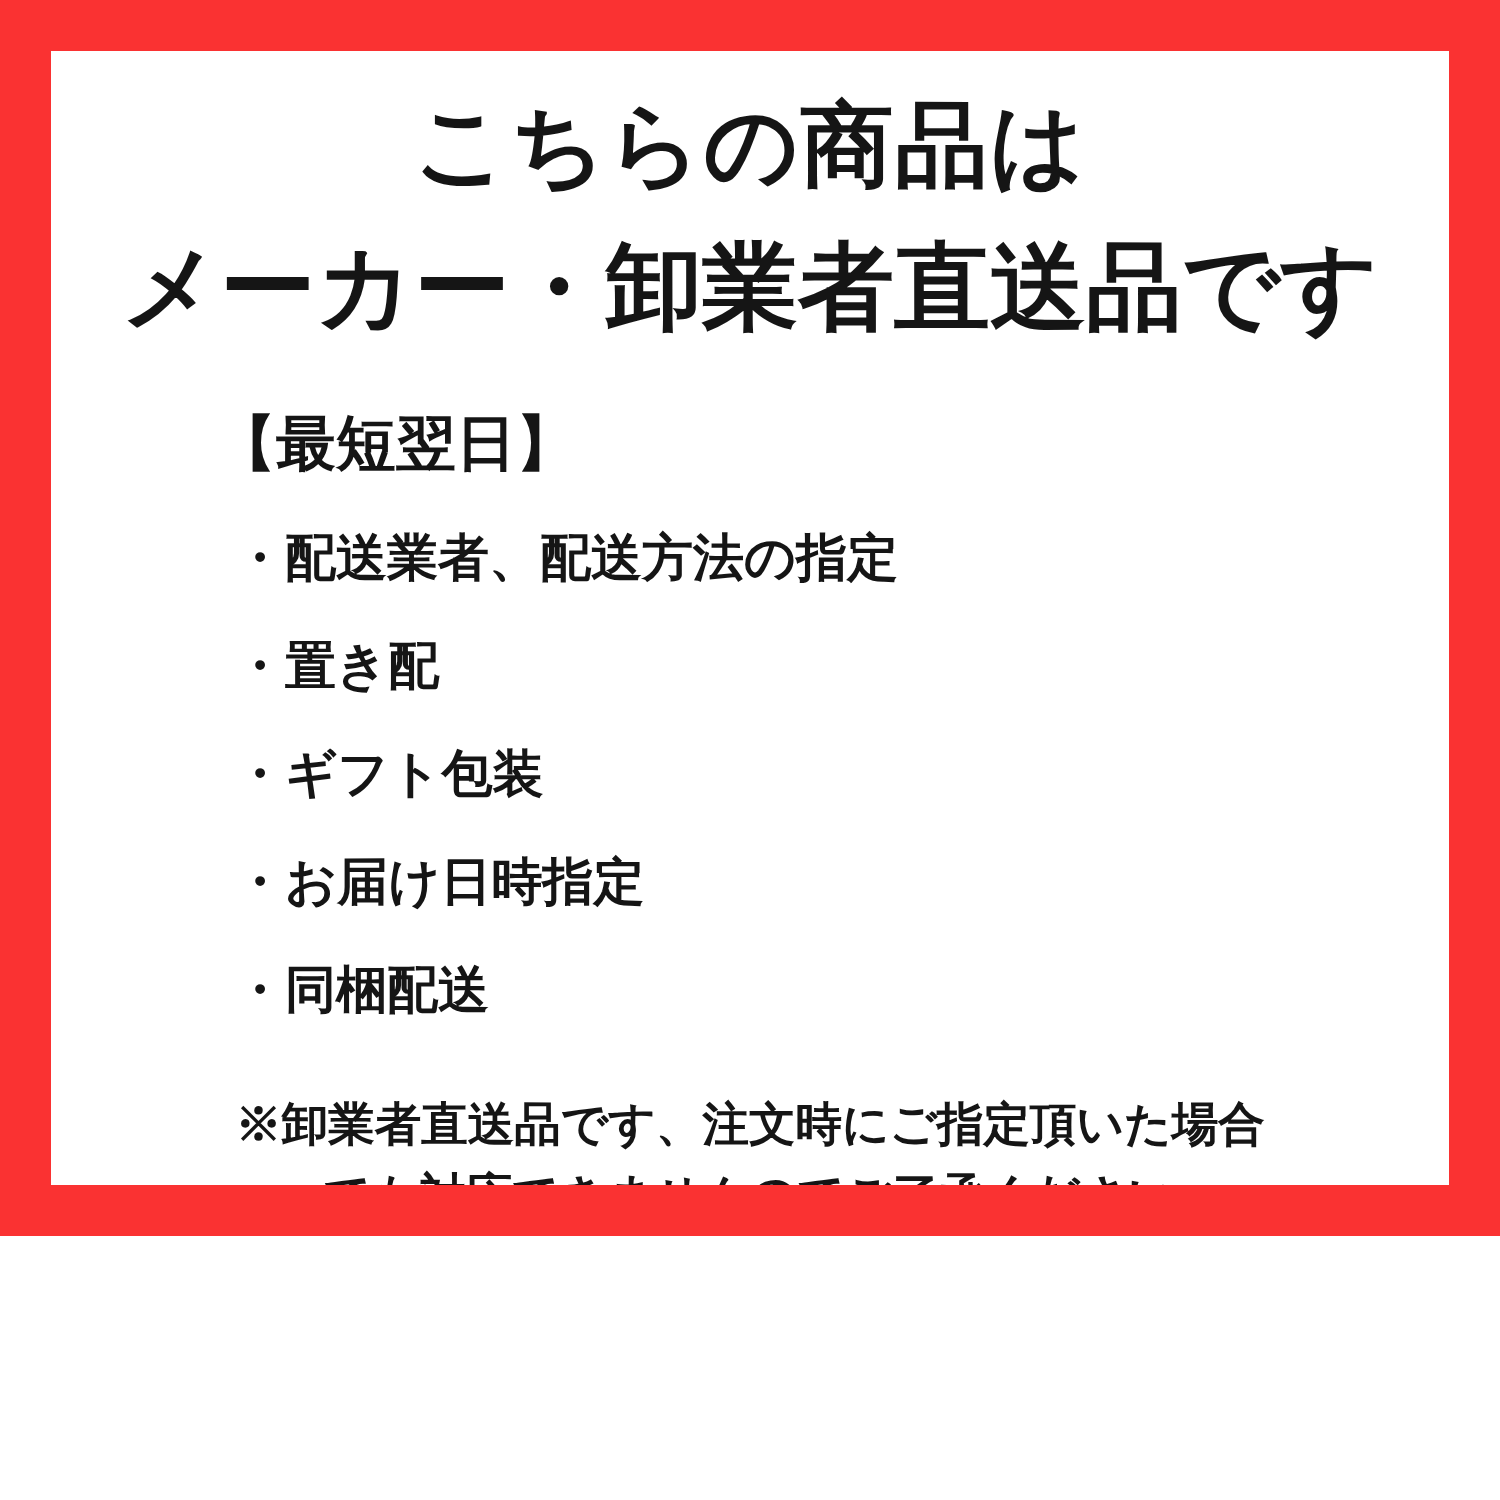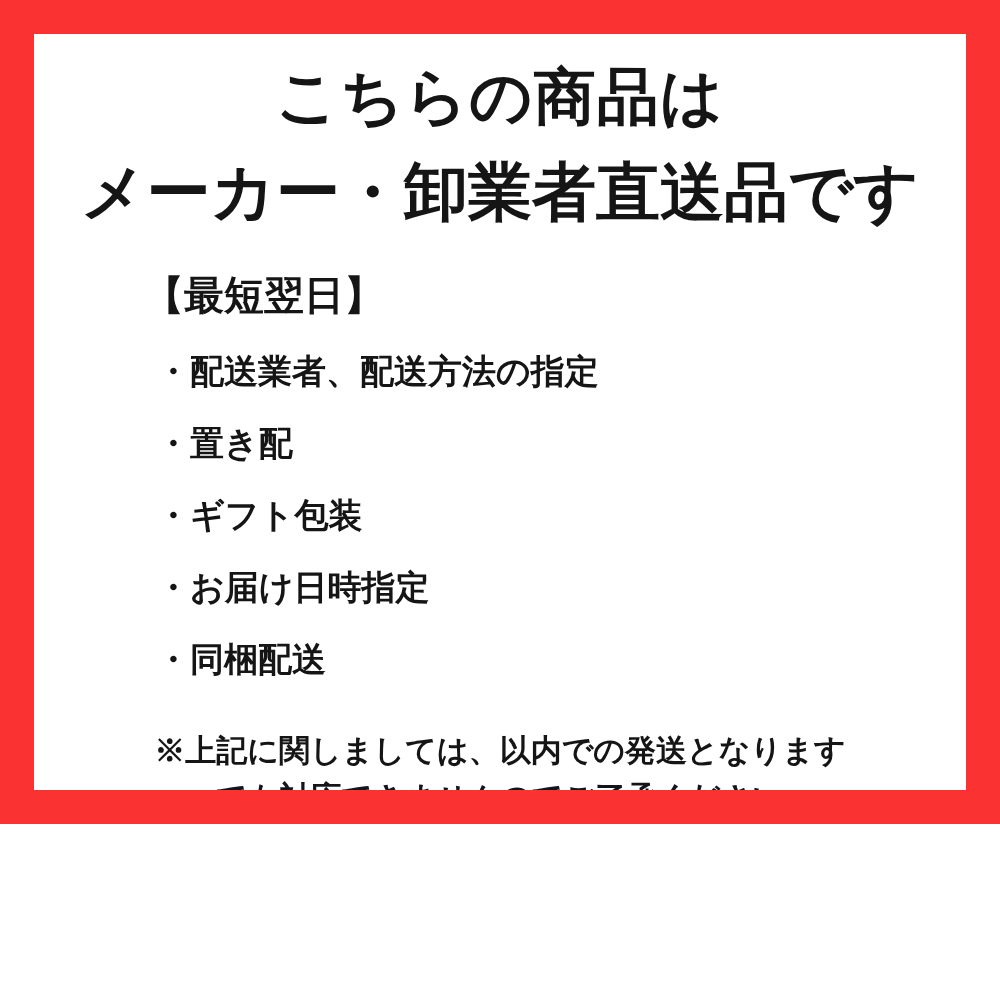--- a/index.html
+++ b/index.html
@@ -91,21 +91,21 @@
       <div class="notice-item">
         <span class="bullet">・</span><span>お届け日時指定</span>
       </div>
       <div class="notice-item">
         <span class="bullet">・</span><span>同梱配送</span>
       </div>
     </div>
   </div>
 
   <div class="caution-block">
-    <div>※上記に関しましては、以内での発送となります</div>
+    <div>※卸業者直送品です、注文時にご指定頂いた場合</div>
     <div>でも対応できませんのでご了承ください</div>
   </div>
 
   <div class="shipping-block">
     <div>以内での発送となります。</div>
   </div>
 
 </div>
 
 </body></html>

